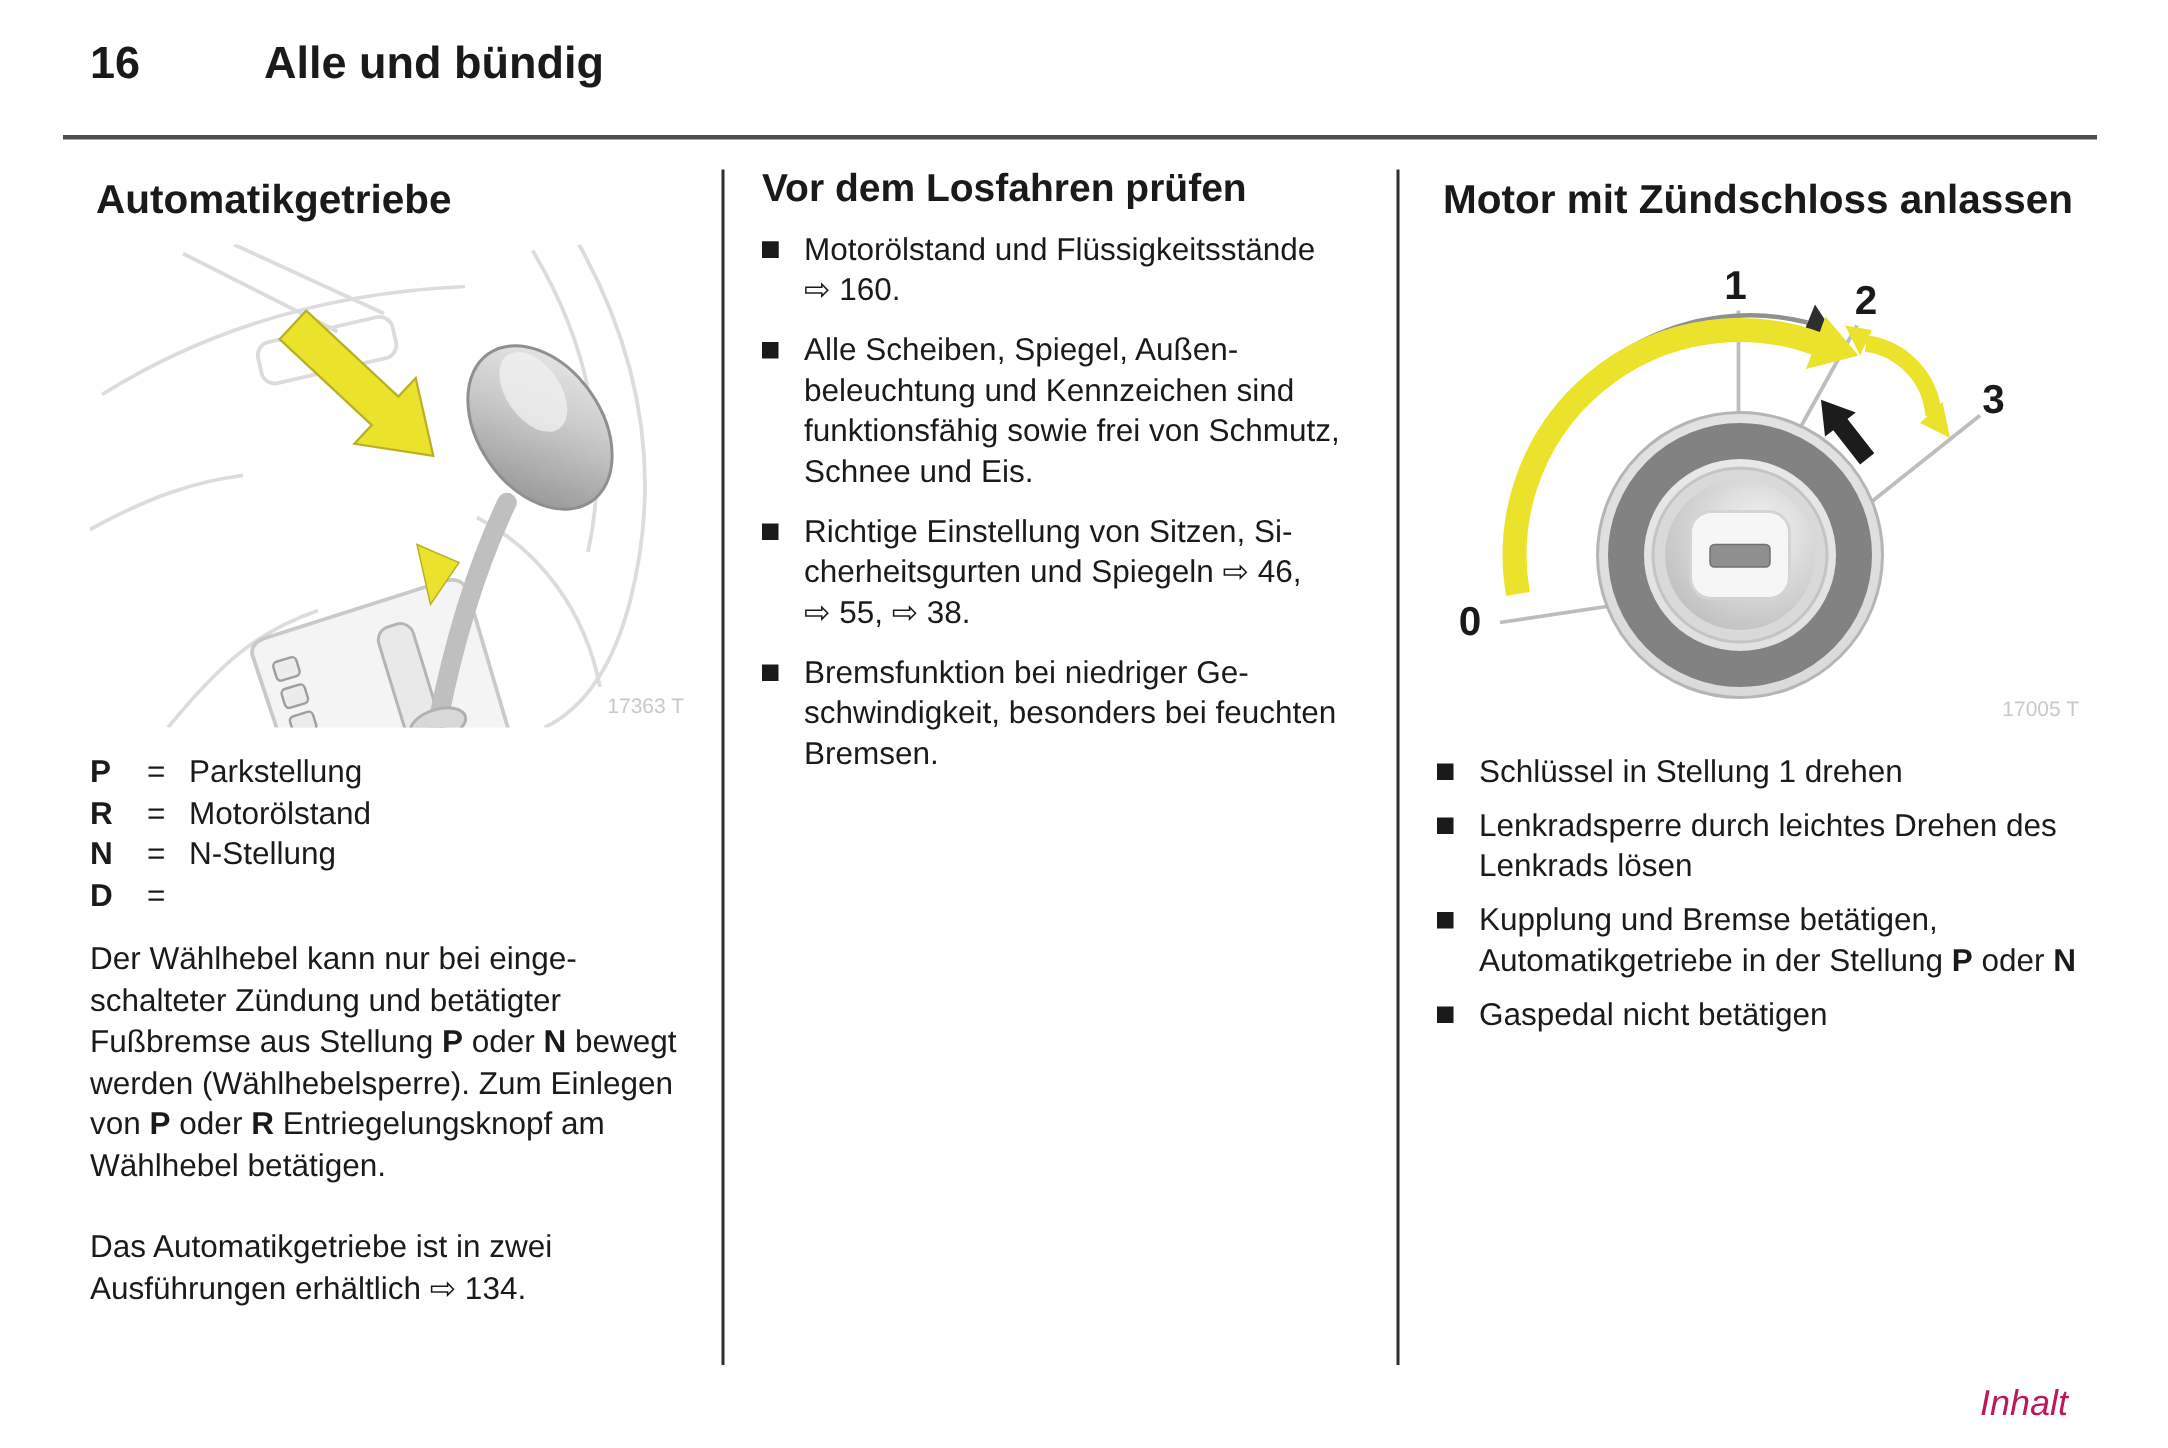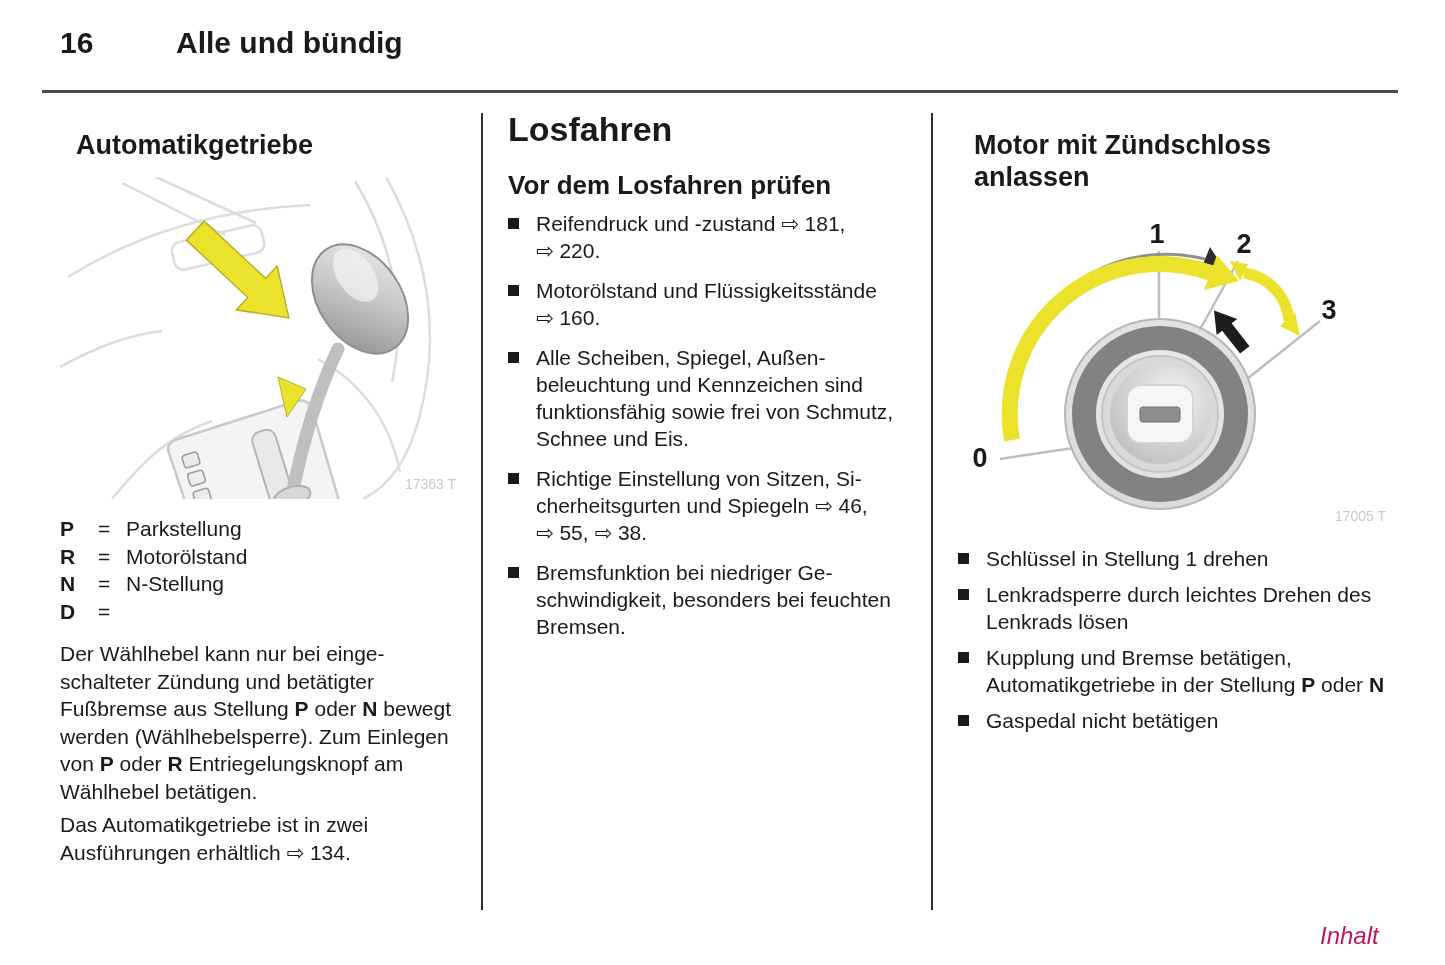--- a/index.html
+++ b/index.html
@@ -33,21 +33,21 @@
   .col { position: absolute; }
   .col-1 { left: 60px;  top: 113px; width: 402px; }
   .col-2 { left: 508px; top: 110px; width: 400px; }
   .col-3 { left: 958px; top: 113px; width: 434px; }
 
   h1.section-heading {
     margin: 0 0 22px 0;
     font-size: 34px; line-height: 38px; font-weight: bold;
   }
   h2.sub-heading {
-    margin: 16px;
+    margin: 4px;
     font-size: 27px; line-height: 32px; font-weight: bold;
   }
   h3.list-heading {
     margin: 0 0 10px 0;
     font-size: 26px; line-height: 30px; font-weight: bold;
   }
   .figure { display: block; margin: 0; }
   .figure-1 { margin-top: 14px; }
   .figure-2 { margin-top: 16px; }
 
@@ -55,21 +55,21 @@
   .legend-row {
     display: grid; grid-template-columns: 38px 28px auto;
     font-size: 21px; line-height: 27.5px;
   }
   .legend-key { font-weight: bold; }
 
   .body-para {
     margin: 15px 0 0 0;
     font-size: 21px; line-height: 27.5px;
   }
-  .body-para + .body-para { margin-top: 6px; }
+  .body-para + .body-para { margin-top: 27px; }
 
   ul.bullets { list-style: none; margin: 0; padding: 0; }
   .col-3 ul.bullets { margin-top: 14px; }
   ul.bullets li {
     position: relative;
     padding-left: 28px;
     margin-bottom: 13px;
     font-size: 21px; line-height: 27px;
   }
   .col-3 ul.bullets li { margin-bottom: 9px; }
@@ -175,26 +175,24 @@
         <span class="legend-key">D</span>
         <span class="legend-eq">=</span>
       </div>
     </div>
 
     <p class="body-para">Der Wählhebel kann nur bei einge­schalteter Zündung und betätigter Fußbremse aus Stellung <b>P</b> oder <b>N</b> be­wegt werden (Wählhebelsperre). Zum Einlegen von <b>P</b> oder <b>R</b> Entriege­lungsknopf am Wählhebel betätigen.</p>
     <p class="body-para">Das Automatikgetriebe ist in zwei Ausführungen erhältlich ⇨&nbsp;134.</p>
   </div>
 
   <div class="col col-2">
-    <h1 class="section-heading">Losfahren</h1>
     <h3 class="list-heading">Vor dem Losfahren prüfen</h3>
     <ul class="bullets">
       <li>
         <span class="bullet-square"></span>
-        <span>Reifendruck und -zustand ⇨&nbsp;181, ⇨&nbsp;220.</span>
       </li>
       <li>
         <span class="bullet-square"></span>
         <span>Motorölstand und Flüssigkeits­stände ⇨&nbsp;160.</span>
       </li>
       <li>
         <span class="bullet-square"></span>
         <span>Alle Scheiben, Spiegel, Außen­beleuchtung und Kennzeichen sind funktionsfähig sowie frei von Schmutz, Schnee und Eis.</span>
       </li>
       <li>

